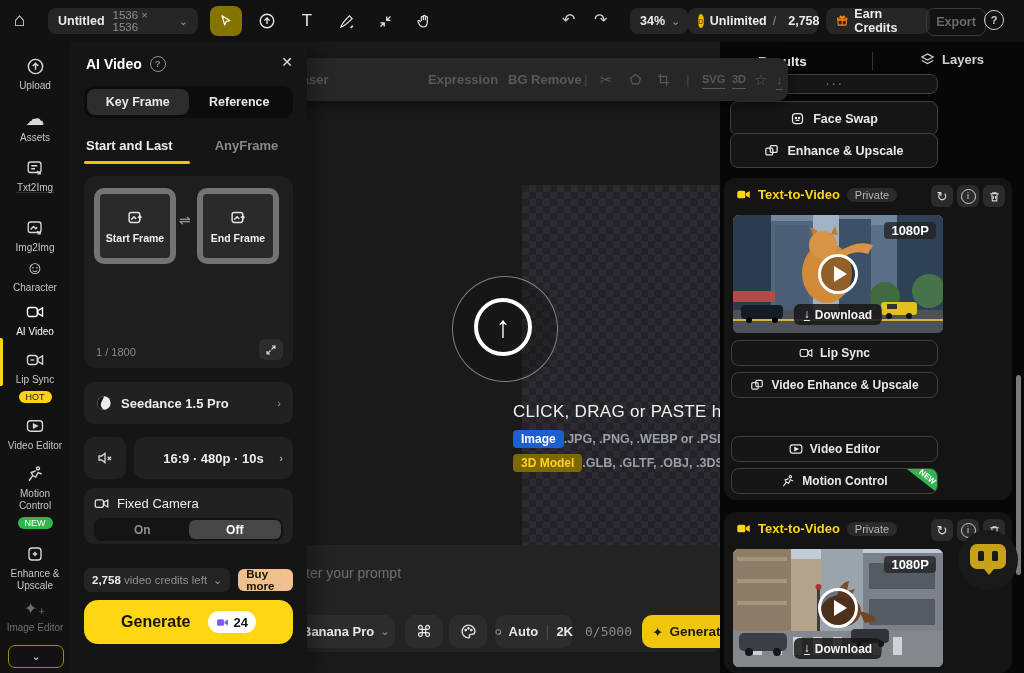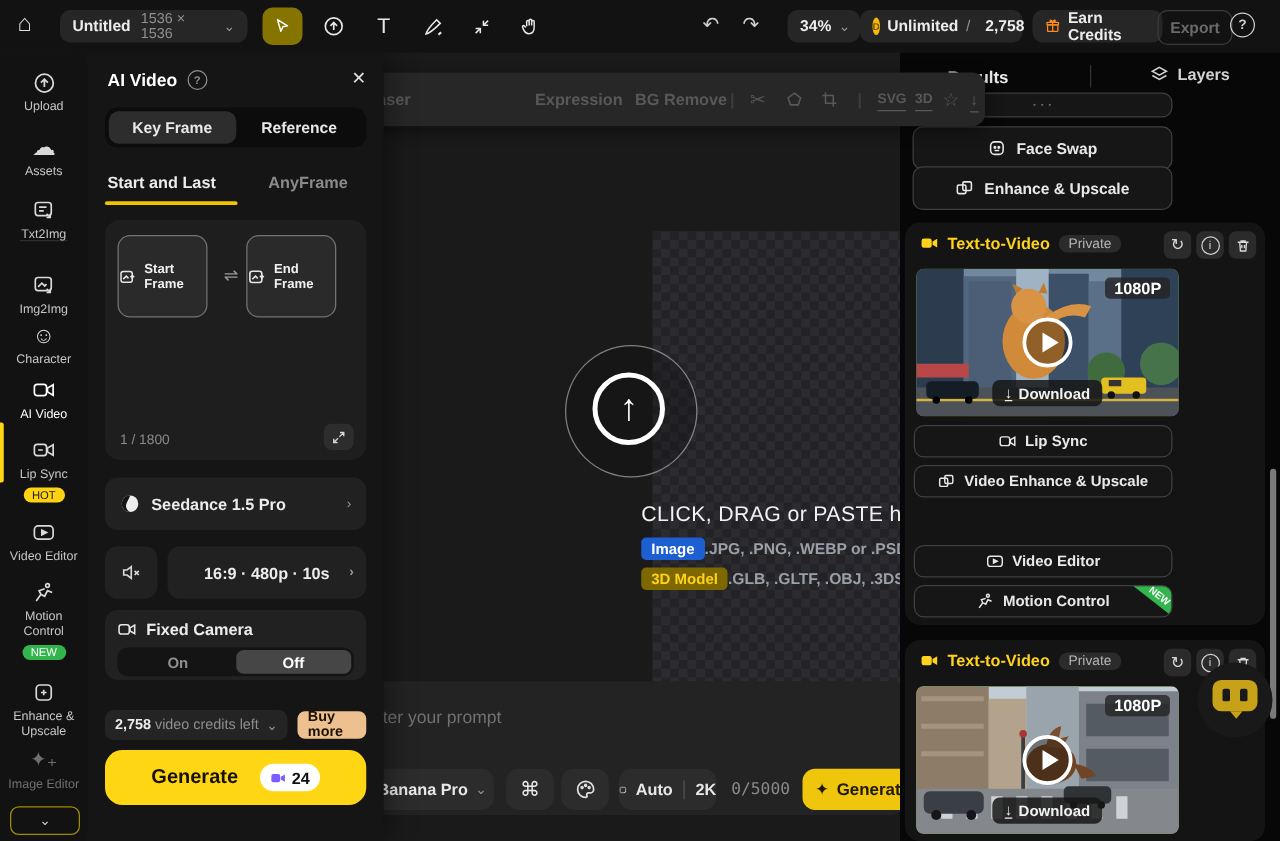--- a/index.html
+++ b/index.html
@@ -74,38 +74,38 @@
   #seg{position:absolute;left:14px;top:44px;width:209px;height:32px;background:#0c0c0c;border-radius:10px;
       display:flex;padding:3px;box-sizing:border-box;}
   .seg-opt{flex:1;display:flex;align-items:center;justify-content:center;font-size:12.5px;font-weight:bold;
       color:#e8e8e8;border-radius:8px;}
   .seg-opt.on{background:#2d2d2d;}
   #subtabs{position:absolute;left:16px;top:96px;width:205px;display:flex;gap:42px;font-size:13px;font-weight:bold;}
   #subtab-underline{position:absolute;left:14px;top:119px;width:106px;height:3px;background:#f2c400;border-radius:2px;}
   .subtab.off{color:#8a8a8a;font-weight:bold;}
 
   #frame-card{position:absolute;left:14px;top:134px;width:209px;height:192px;background:#1e1e1e;border-radius:12px;}
-  .frame-box{position:absolute;top:12px;width:70px;height:64px;background:#2a2a2a;border:1px solid #737373;
-     border-radius:10px;display:flex;align-items:center;justify-content:center;gap:6px;}
+  .frame-box{position:absolute;top:12px;width:70px;height:64px;background:#2a2a2a;border:6px solid #737373;
+     border-radius:10px;display:flex;flex-direction:column;align-items:center;justify-content:center;gap:6px;}
   .frame-box .flb{font-size:10.5px;font-weight:bold;color:#f0f0f0;}
   #swap-glyph{position:absolute;left:95px;top:36px;color:#9a9a9a;font-size:14px;}
   #frame-counter{position:absolute;left:12px;bottom:10px;font-size:11px;color:#8a8a8a;}
   #expand-btn{position:absolute;right:10px;bottom:8px;width:24px;height:21px;background:#2d2d2d;border-radius:6px;
      display:flex;align-items:center;justify-content:center;}
 
   .p-row{position:absolute;left:14px;width:209px;background:#212121;border-radius:10px;}
   #model-row{top:340px;height:42px;display:flex;align-items:center;padding:0 12px;box-sizing:border-box;gap:9px;}
   #model-row .mname{font-size:13px;font-weight:bold;flex:1;}
   #mute-btn{position:absolute;left:14px;top:395px;width:42px;height:42px;background:#212121;border-radius:10px;
      display:flex;align-items:center;justify-content:center;}
   #ratio-row{position:absolute;left:64px;top:395px;width:159px;height:42px;background:#212121;border-radius:10px;
      display:flex;align-items:center;justify-content:center;font-size:13px;font-weight:bold;}
   #ratio-row .chev{position:absolute;right:10px;}
   #fixedcam-card{top:446px;height:56px;padding:8px 10px;box-sizing:border-box;}
-  #fixedcam-card .fc-hd{display:flex;align-items:center;gap:8px;font-size:13px;font-weight:bold;}
+  #fixedcam-card .fc-hd{display:flex;align-items:center;gap:8px;font-size:13px;font-weight:normal;}
   #fc-toggle{margin-top:7px;height:23px;background:#141414;border-radius:8px;display:flex;padding:2px;box-sizing:border-box;}
   .fc-opt{flex:1;display:flex;align-items:center;justify-content:center;font-size:12px;font-weight:bold;color:#909090;border-radius:6px;}
   .fc-opt.on{background:#464646;color:#fff;}
   #credits-row{position:absolute;left:14px;top:526px;width:209px;height:24px;display:flex;align-items:center;}
   #credits-pill{height:24px;background:#242424;border-radius:7px;display:flex;align-items:center;padding:0 8px;font-size:11.5px;}
   #buy-more{margin-left:8px;height:22px;background:#eec08f;color:#1a1200;border-radius:6px;
      display:flex;align-items:center;padding:0 8px;font-size:11.5px;font-weight:bold;}
   #gen-btn{position:absolute;left:14px;top:558px;width:209px;height:44px;background:#ffd613;border-radius:14px;
      display:flex;align-items:center;justify-content:center;}
   #gen-btn .glabel{color:#171200;font-size:16px;font-weight:bold;margin-right:18px;}
@@ -121,21 +121,21 @@
   .rp-btn{position:absolute;left:10px;width:208px;height:35px;background:#161616;border:1px solid #3f3f3f;
      border-radius:8px;display:flex;align-items:center;justify-content:center;gap:8px;
      font-size:12.5px;font-weight:bold;color:#e8e8e8;box-sizing:border-box;}
   .rp-card{position:absolute;left:4px;width:288px;background:#141414;border-radius:12px;}
   .tc-hd{position:absolute;left:12px;top:9px;display:flex;align-items:center;gap:7px;}
   .tc-title{color:#ffd21e;font-size:13px;font-weight:bold;}
   .tc-priv{background:#2b2b2b;color:#b5b5b5;font-size:11px;padding:1px 8px;border-radius:9px;}
   .tc-actions{position:absolute;top:7px;display:flex;gap:4px;}
   .tc-abtn{width:22px;height:22px;background:#2b2b2b;border-radius:6px;display:flex;align-items:center;
      justify-content:center;color:#d8d8d8;font-size:13px;}
-  .thumb{position:absolute;left:9px;top:37px;width:210px;height:118px;border-radius:6px;overflow:hidden;background:#4d7c0f;}
+  .thumb{position:absolute;left:9px;top:37px;width:210px;height:118px;border-radius:6px;overflow:hidden;background:#a21caf;}
   .q-badge{position:absolute;right:7px;top:7px;background:rgba(35,35,35,.78);color:#fff;font-size:13px;
      font-weight:bold;padding:1px 7px;border-radius:4px;z-index:3;}
   .play-btn{position:absolute;left:85px;top:39px;width:40px;height:40px;border-radius:50%;
      border:3px solid #fff;background:rgba(0,0,0,.30);box-sizing:border-box;z-index:3;}
   .play-btn:after{content:"";position:absolute;left:13px;top:9px;border-left:13px solid #fff;
      border-top:8px solid transparent;border-bottom:8px solid transparent;}
   .dl-pill{position:absolute;left:50%;transform:translateX(-50%);bottom:8px;background:rgba(22,22,22,.85);
      border-radius:6px;height:21px;display:flex;align-items:center;gap:5px;padding:0 10px;color:#f2f2f2;
      font-size:12px;font-weight:bold;z-index:3;white-space:nowrap;}
   .act-btn{position:absolute;left:7px;width:207px;height:26px;background:#161616;border:1px solid #3f3f3f;

